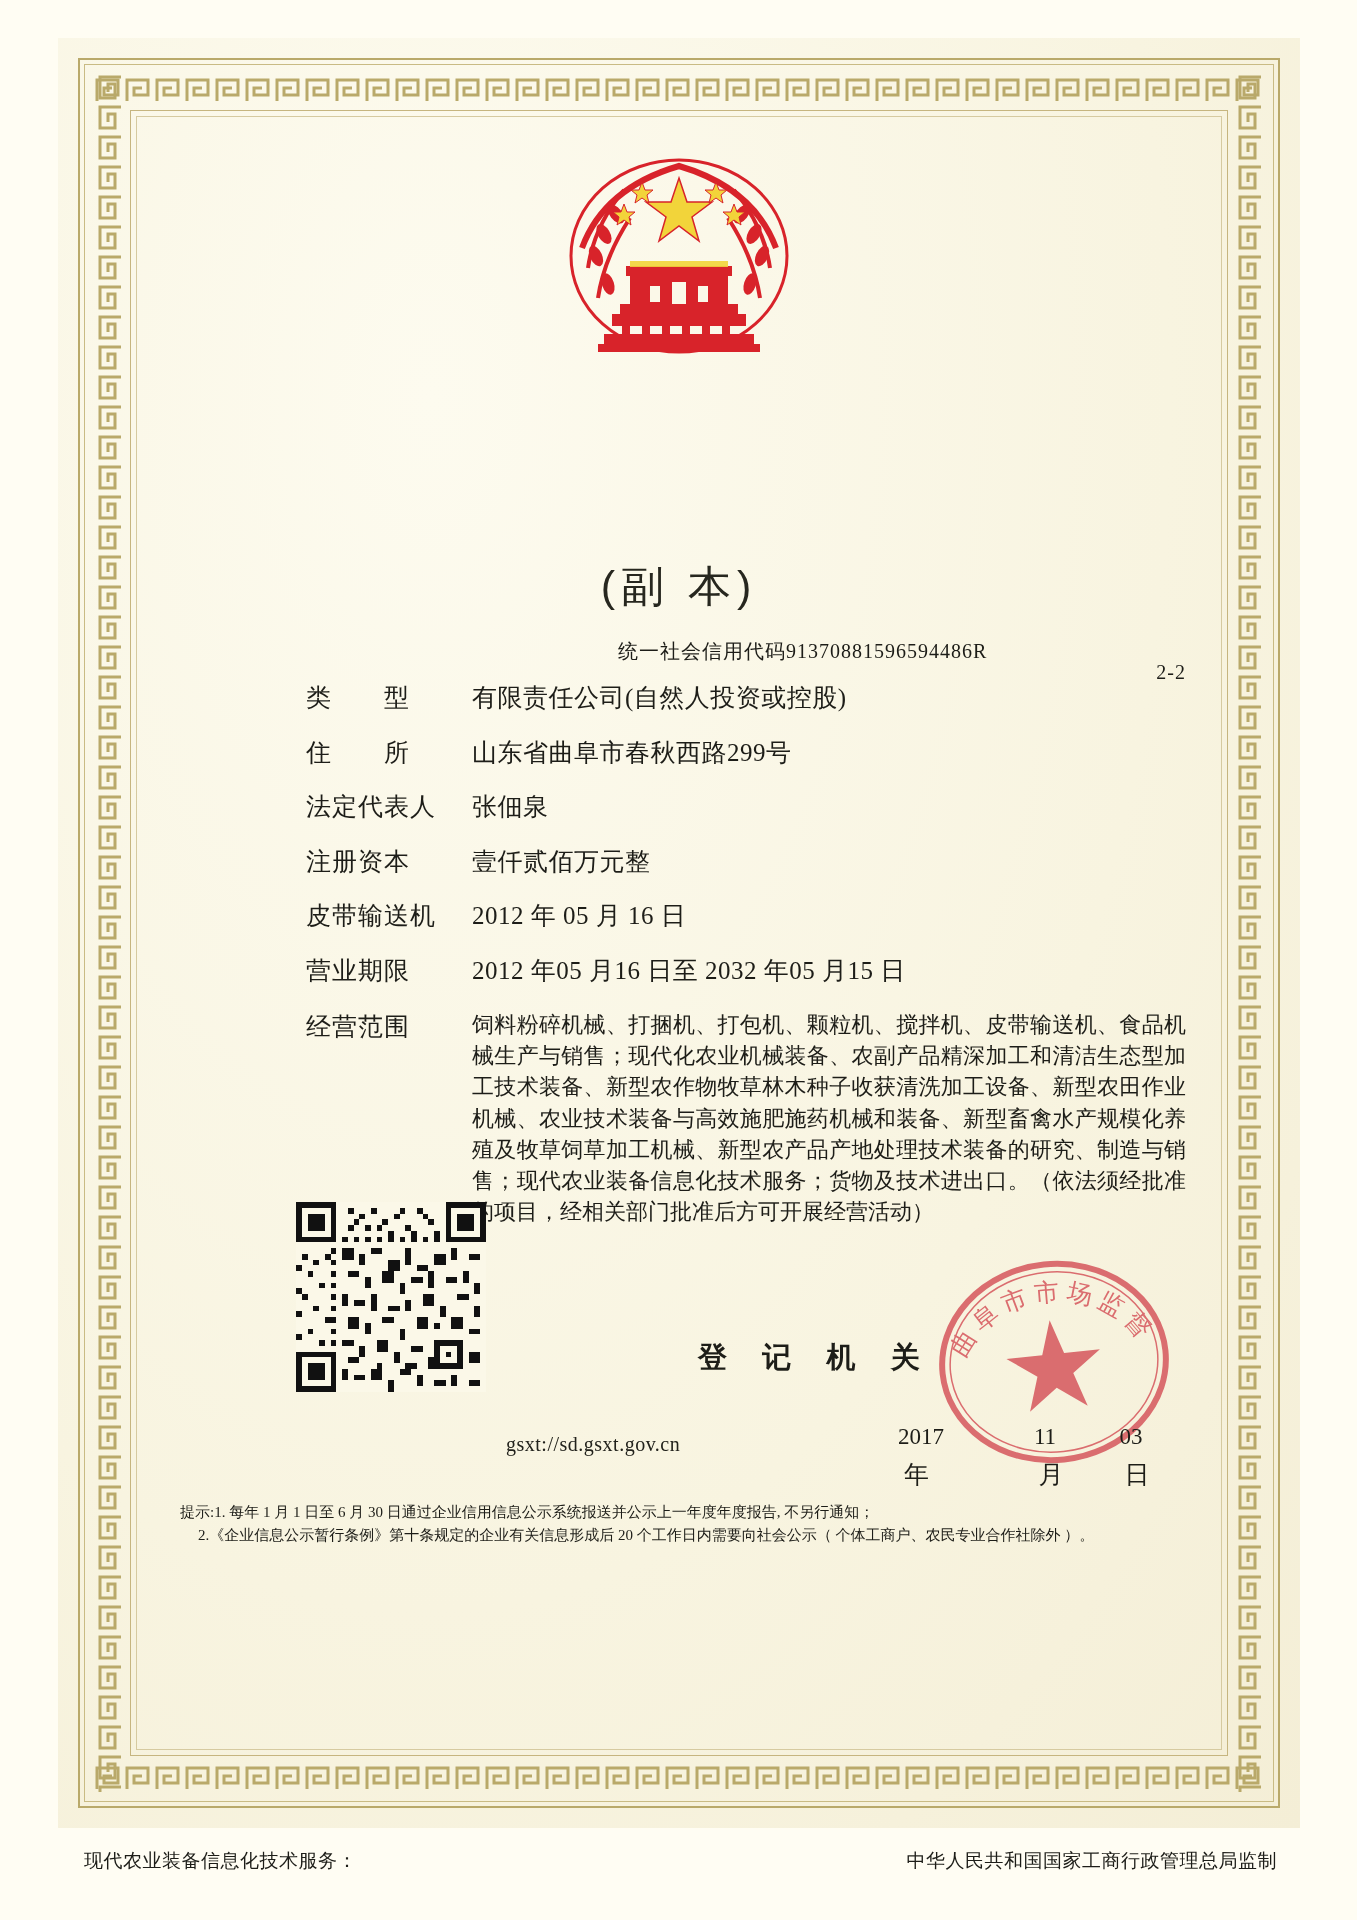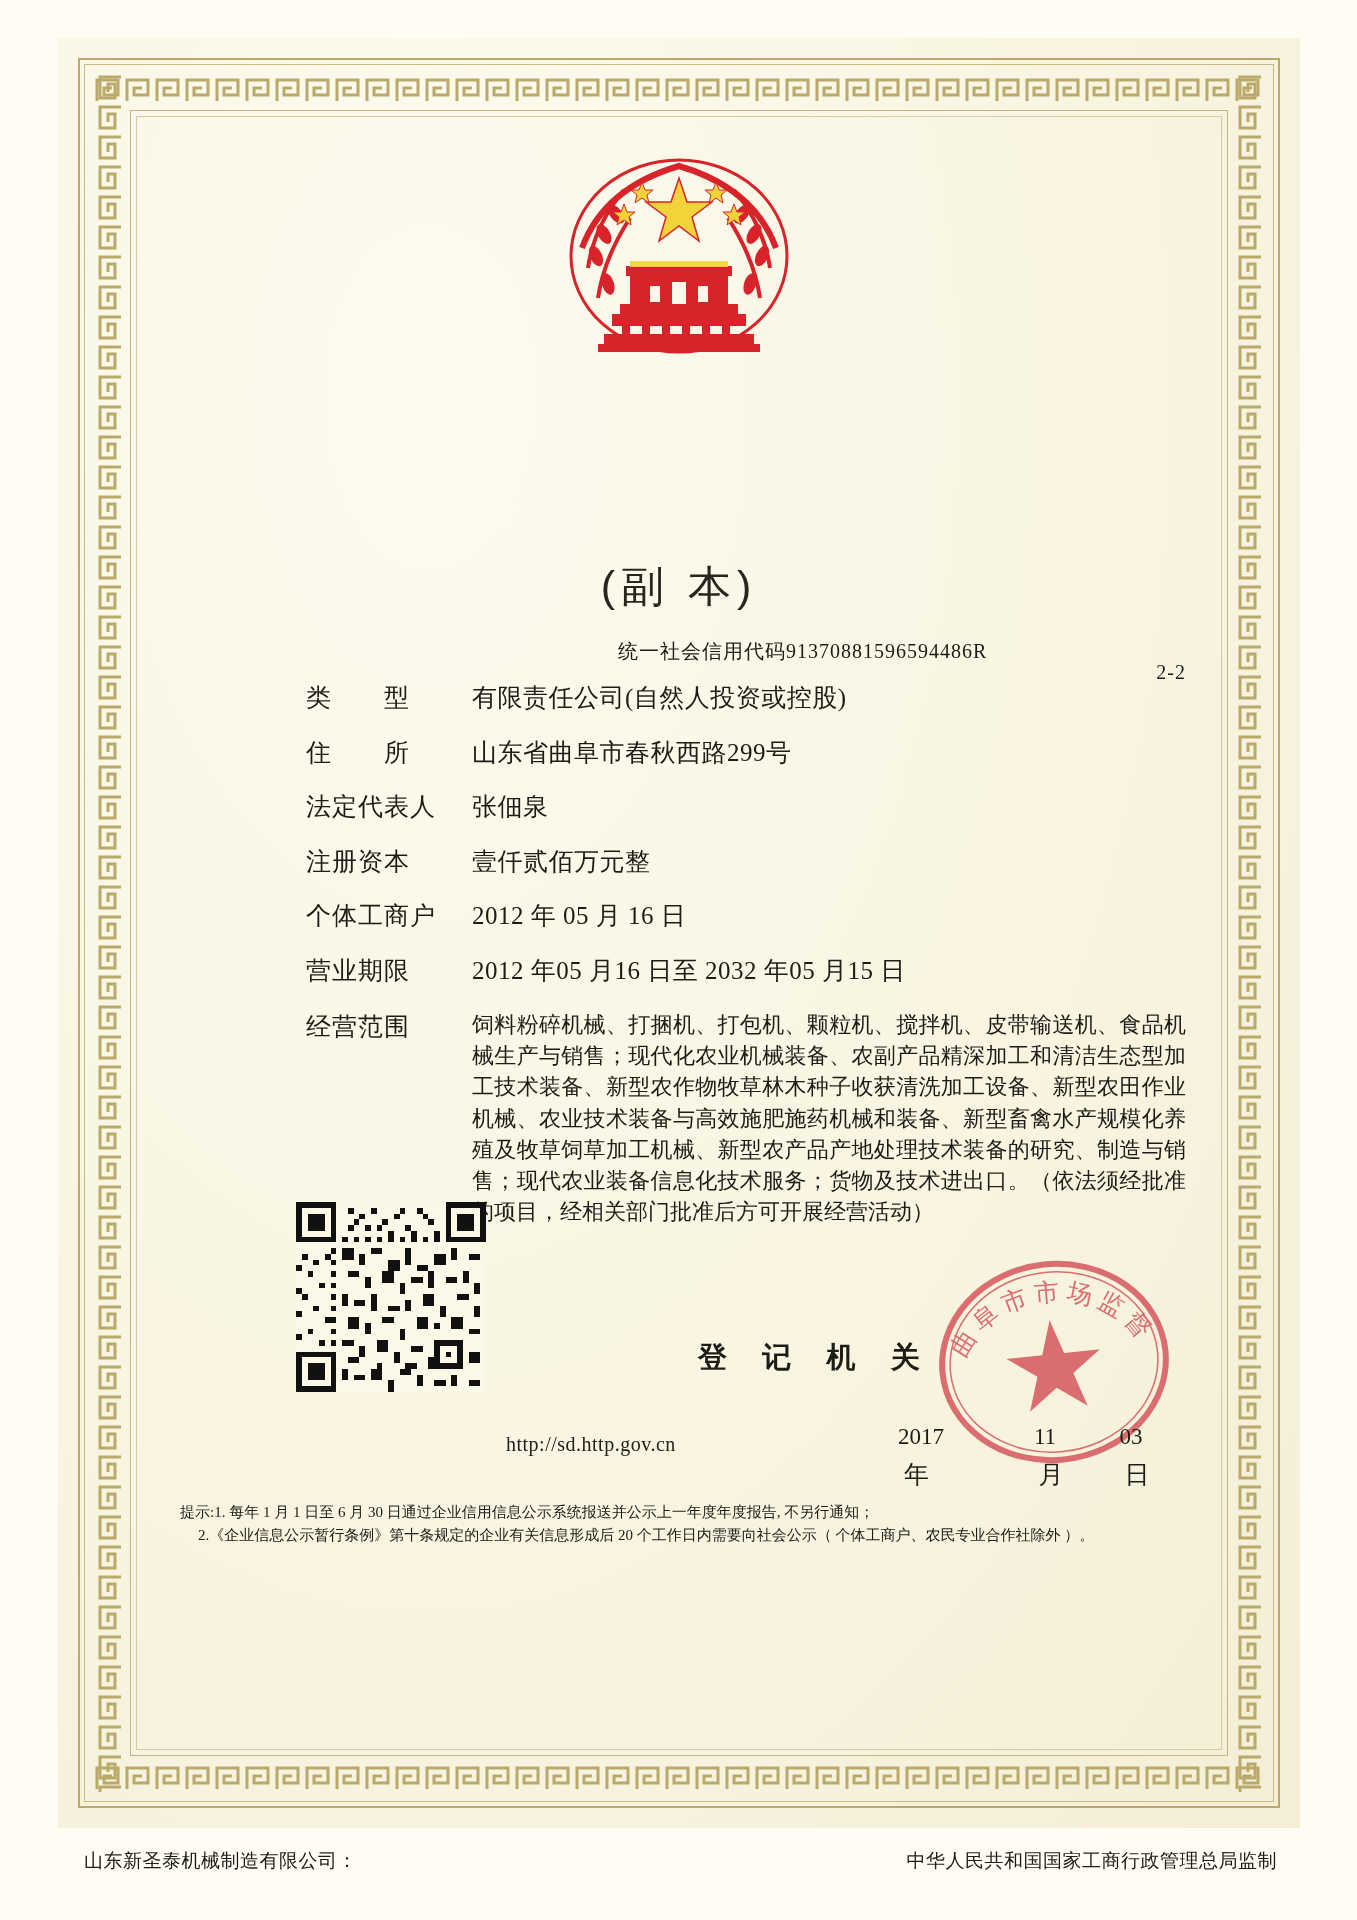--- a/index.html
+++ b/index.html
@@ -384,21 +384,21 @@
       </div>
       <div class="field-row">
         <div class="field-label">法定代表人</div>
         <div class="field-value">张佃泉</div>
       </div>
       <div class="field-row">
         <div class="field-label">注册资本</div>
         <div class="field-value">壹仟贰佰万元整</div>
       </div>
       <div class="field-row">
-        <div class="field-label">个体工商户</div>
+        <div class="field-label">皮带输送机</div>
         <div class="field-value">2012 年 05 月 16 日</div>
       </div>
       <div class="field-row">
         <div class="field-label">营业期限</div>
         <div class="field-value">2012 年05 月16 日至 2032 年05 月15 日</div>
       </div>
       <div class="field-row scope">
         <div class="field-label">经营范围</div>
         <div class="scope-text">饲料粉碎机械、打捆机、打包机、颗粒机、搅拌机、皮带输送机、食品机械生产与销售；现代化农业机械装备、农副产品精深加工和清洁生态型加工技术装备、新型农作物牧草林木种子收获清洗加工设备、新型农田作业机械、农业技术装备与高效施肥施药机械和装备、新型畜禽水产规模化养殖及牧草饲草加工机械、新型农产品产地处理技术装备的研究、制造与销售；现代农业装备信息化技术服务；货物及技术进出口。（依法须经批准的项目，经相关部门批准后方可开展经营活动）</div>
       </div>
@@ -548,35 +548,35 @@
         <ellipse cx="124" cy="116" rx="112" ry="98" fill="none" stroke="#d6565c" stroke-width="6"></ellipse>
         <ellipse cx="124" cy="116" rx="104" ry="90" fill="none" stroke="#d6565c" stroke-width="1.5"></ellipse>
         <polygon points="124,74 135,108 171,108 142,129 153,163 124,142 95,163 106,129 77,108 113,108" fill="#d6565c"></polygon>
         <path id="sealArc" d="M 30 120 A 96 82 0 0 1 218 120" fill="none"></path>
         <text font-size="25" fill="#d6565c" font-family="'DejaVu Serif','Liberation Serif',serif" letter-spacing="6">
           <textPath href="#sealArc" startOffset="7%">曲阜市市场监督管理局</textPath>
         </text>
       </g>
     </svg>
 
-    <div class="url">http://sd.http.gov.cn</div>
+    <div class="url">gsxt://sd.gsxt.gov.cn</div>
 
     <div class="date-nums">
       <span style="width:104px;">2017</span>
       <span style="width:86px; text-align:center;">11</span>
       <span style="width:86px; text-align:center;">03</span>
     </div>
     <div class="date-chars">
       <span style="width:104px;">年</span>
       <span style="width:86px; text-align:center;">月</span>
       <span style="width:86px; text-align:center;">日</span>
     </div>
 
     <div class="notes">
       <div class="n1">提示:1. 每年 1 月 1 日至 6 月 30 日通过企业信用信息公示系统报送并公示上一年度年度报告, 不另行通知；</div>
       <div class="n2">2.《企业信息公示暂行条例》第十条规定的企业有关信息形成后 20 个工作日内需要向社会公示（ 个体工商户、农民专业合作社除外 ）。</div>
     </div>
 
   </div>
 
-  <div class="footer-left">山东新圣泰机械制造有限公司：</div>
+  <div class="footer-left">现代农业装备信息化技术服务：</div>
   <div class="footer-right">中华人民共和国国家工商行政管理总局监制</div>
 </div>
 
 </body></html>

